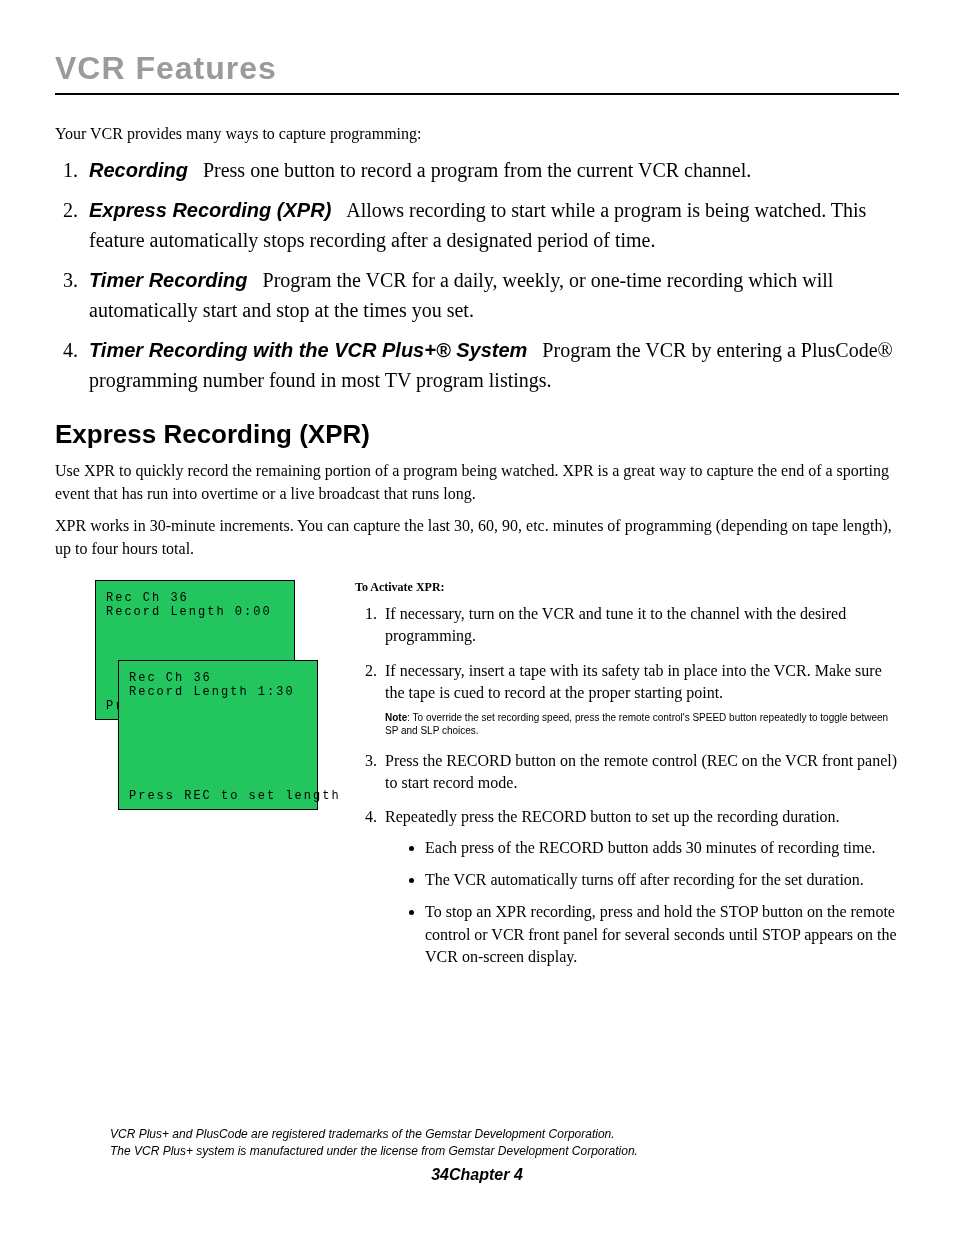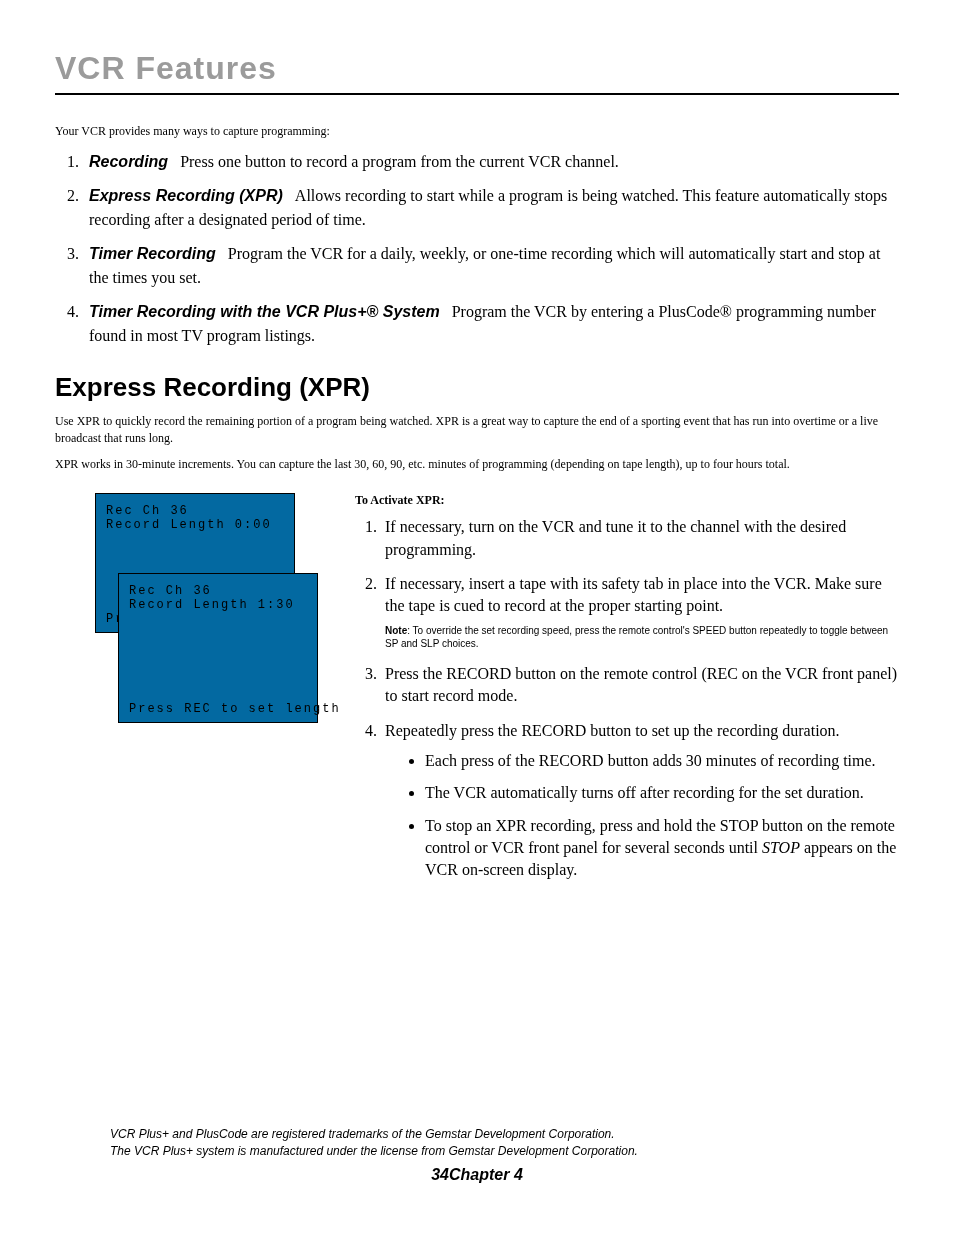--- a/index.html
+++ b/index.html
@@ -38,26 +38,26 @@
   }
   .h2 {
     font-family: 'Arial Narrow', Arial, sans-serif;
     font-stretch: condensed;
     font-weight: bold;
     font-size: 26px;
     margin-top: 24px;
     margin-bottom: 10px;
   }
   .body-text {
-    font-size: 12px;
+    font-size: 16px;
     line-height: 1.4;
     margin-bottom: 10px;
   }
   ol.main-list {
-    font-size: 16px;
+    font-size: 20px;
     line-height: 1.5;
     padding-left: 28px;
     margin: 8px 0 0 0;
   }
   ol.main-list > li {
     margin-bottom: 10px;
     padding-left: 6px;
   }
   .item-label {
     font-family: Verdana, Arial, sans-serif;
@@ -72,21 +72,21 @@
   .left-col {
     width: 300px;
     flex-shrink: 0;
     position: relative;
   }
   .right-col {
     flex: 1;
   }
   .osd {
     position: absolute;
-    background: #0369a1;
+    background: #22c55e;
     border: 1px solid #000;
     font-family: 'Courier New', monospace;
     font-size: 12px;
     letter-spacing: 2px;
     padding: 10px;
     width: 200px;
     box-sizing: border-box;
   }
   .osd-line { white-space: nowrap; }
   .osd1 { left: 40px; top: 0; height: 140px;}
@@ -122,21 +122,21 @@
     font-weight: bold;
   }
   ul.bullets {
     list-style-type: disc;
     padding-left: 40px;
     margin: 8px 0 0 0;
   }
   ul.bullets > li {
     margin-bottom: 10px;
   }
-  .stop-italic { font-style: italic; }
+  .stop-italic { }
   .footnotes {
     position: absolute;
     bottom: 75px;
     left: 110px;
     font-family: Arial, Helvetica, sans-serif;
     font-style: italic;
     font-size: 12px;
     line-height: 1.4;
     color: #000000;
   }

